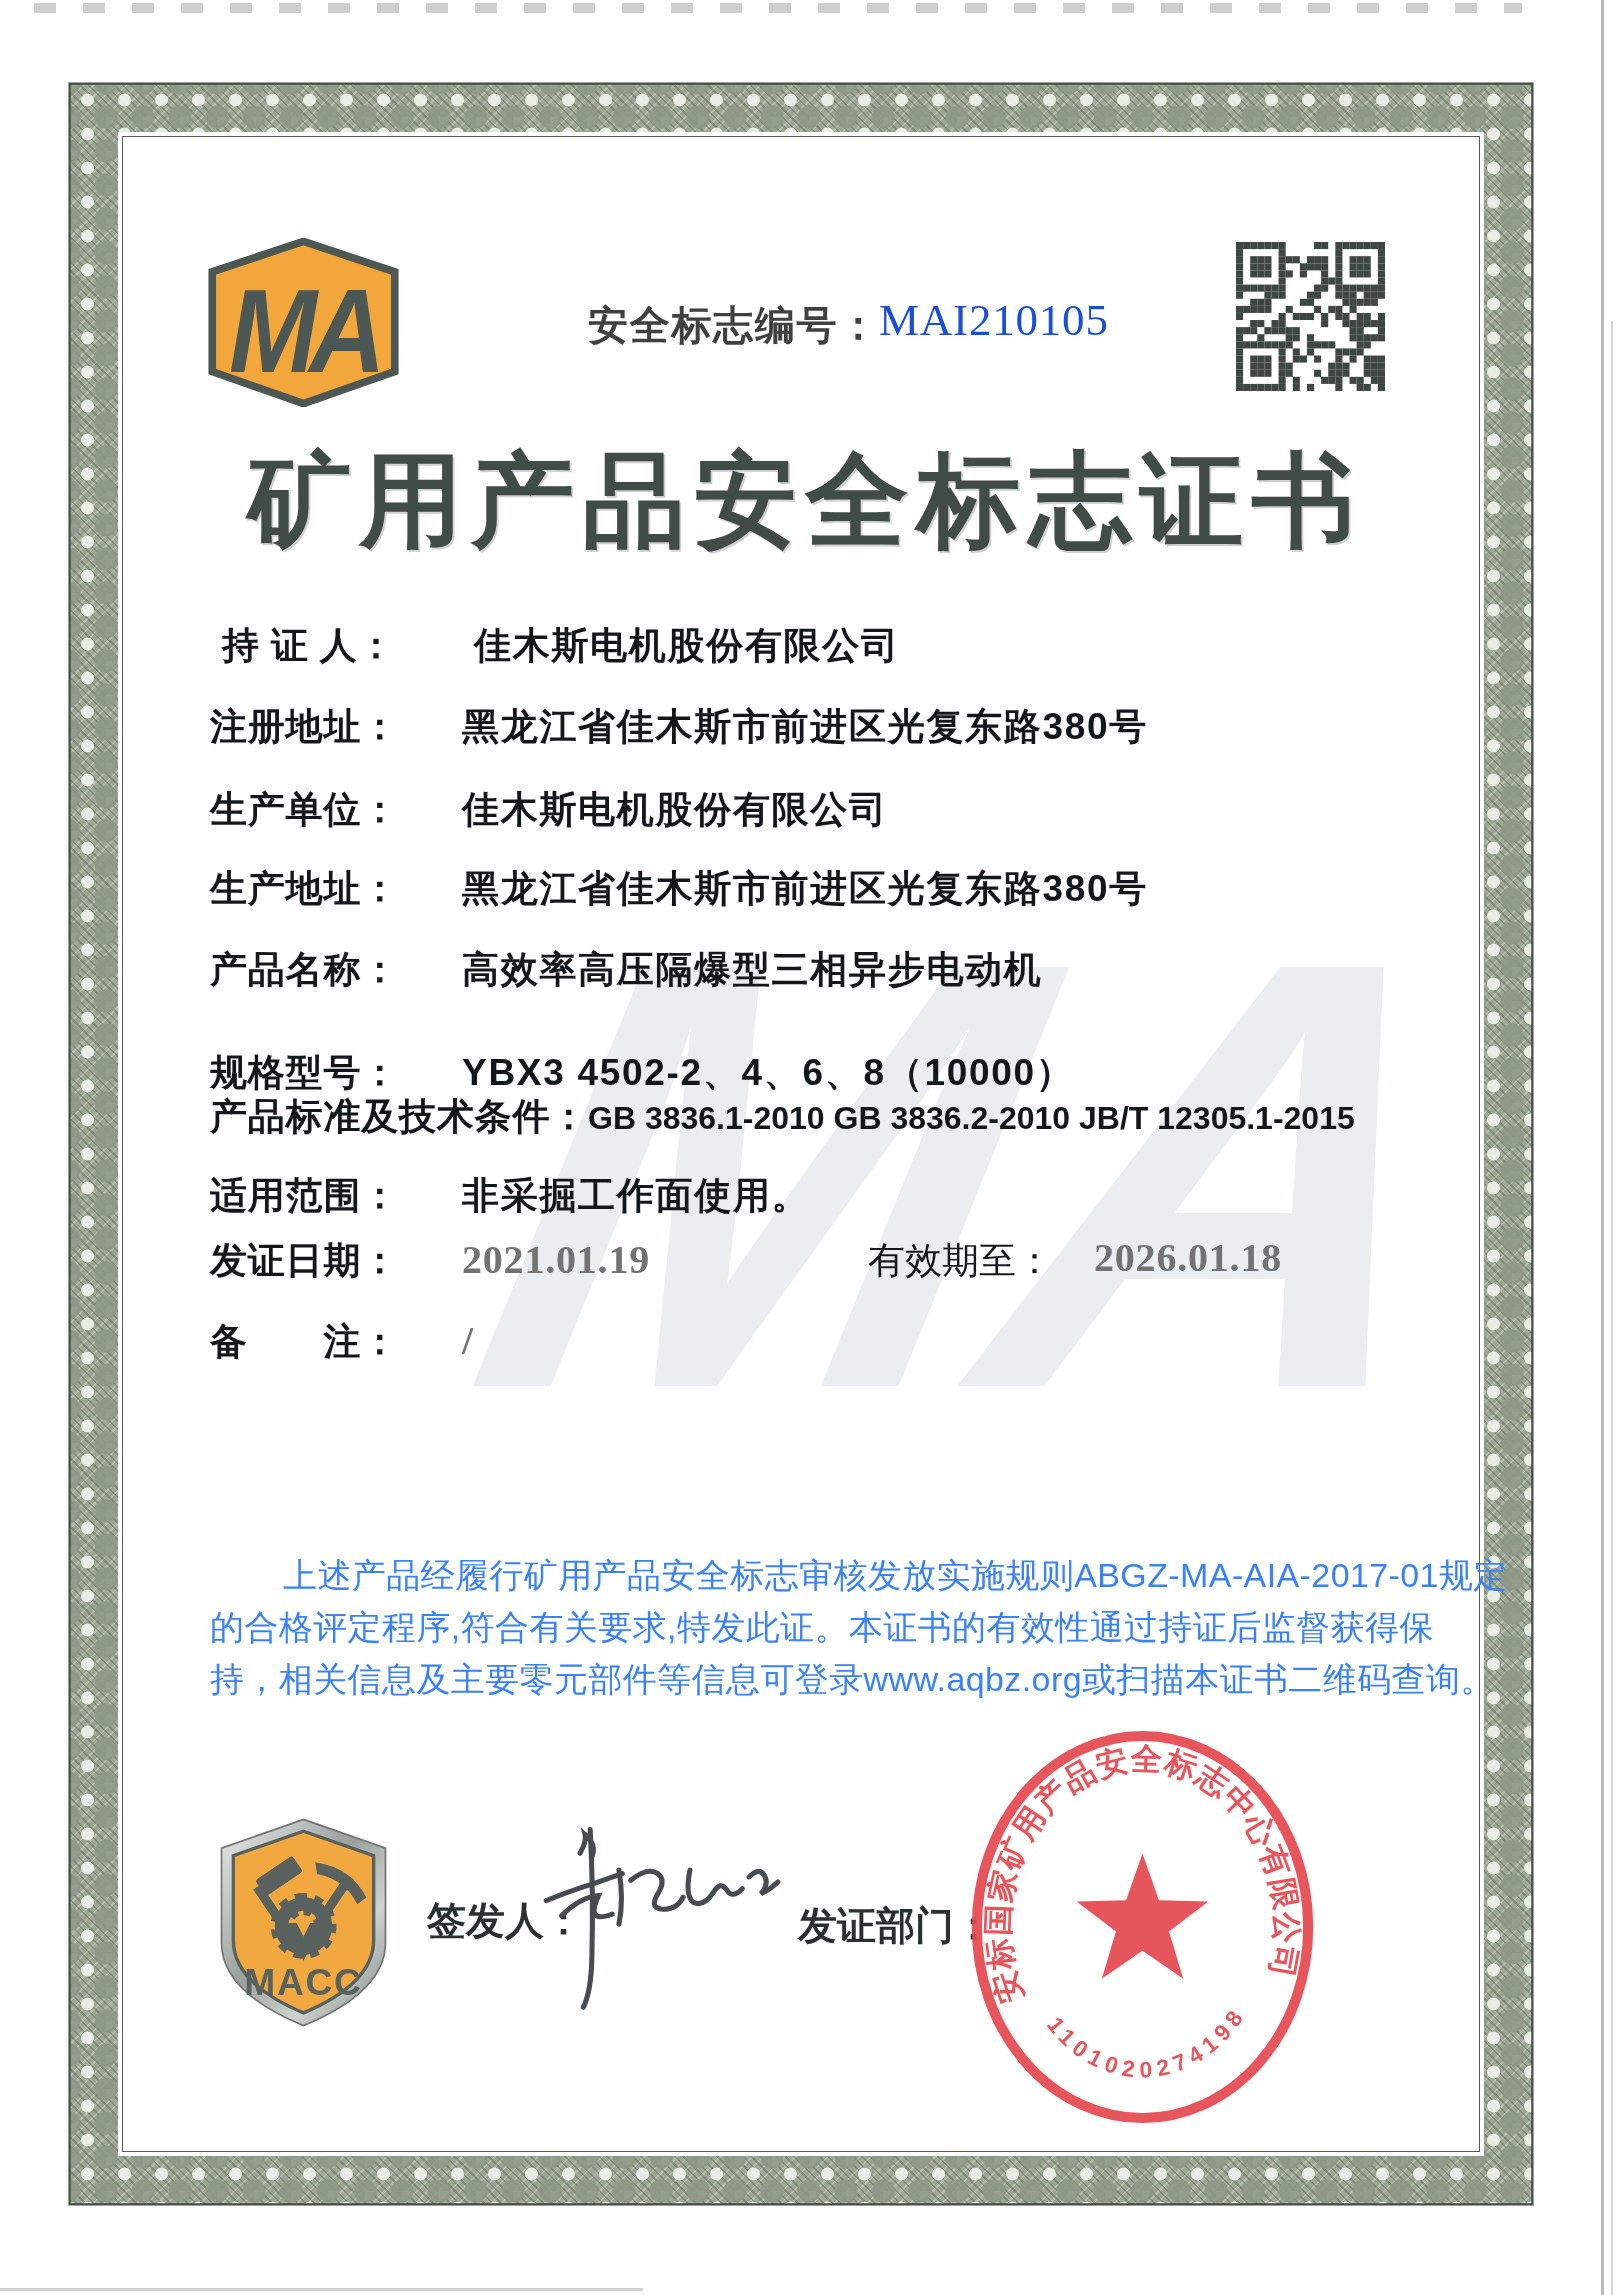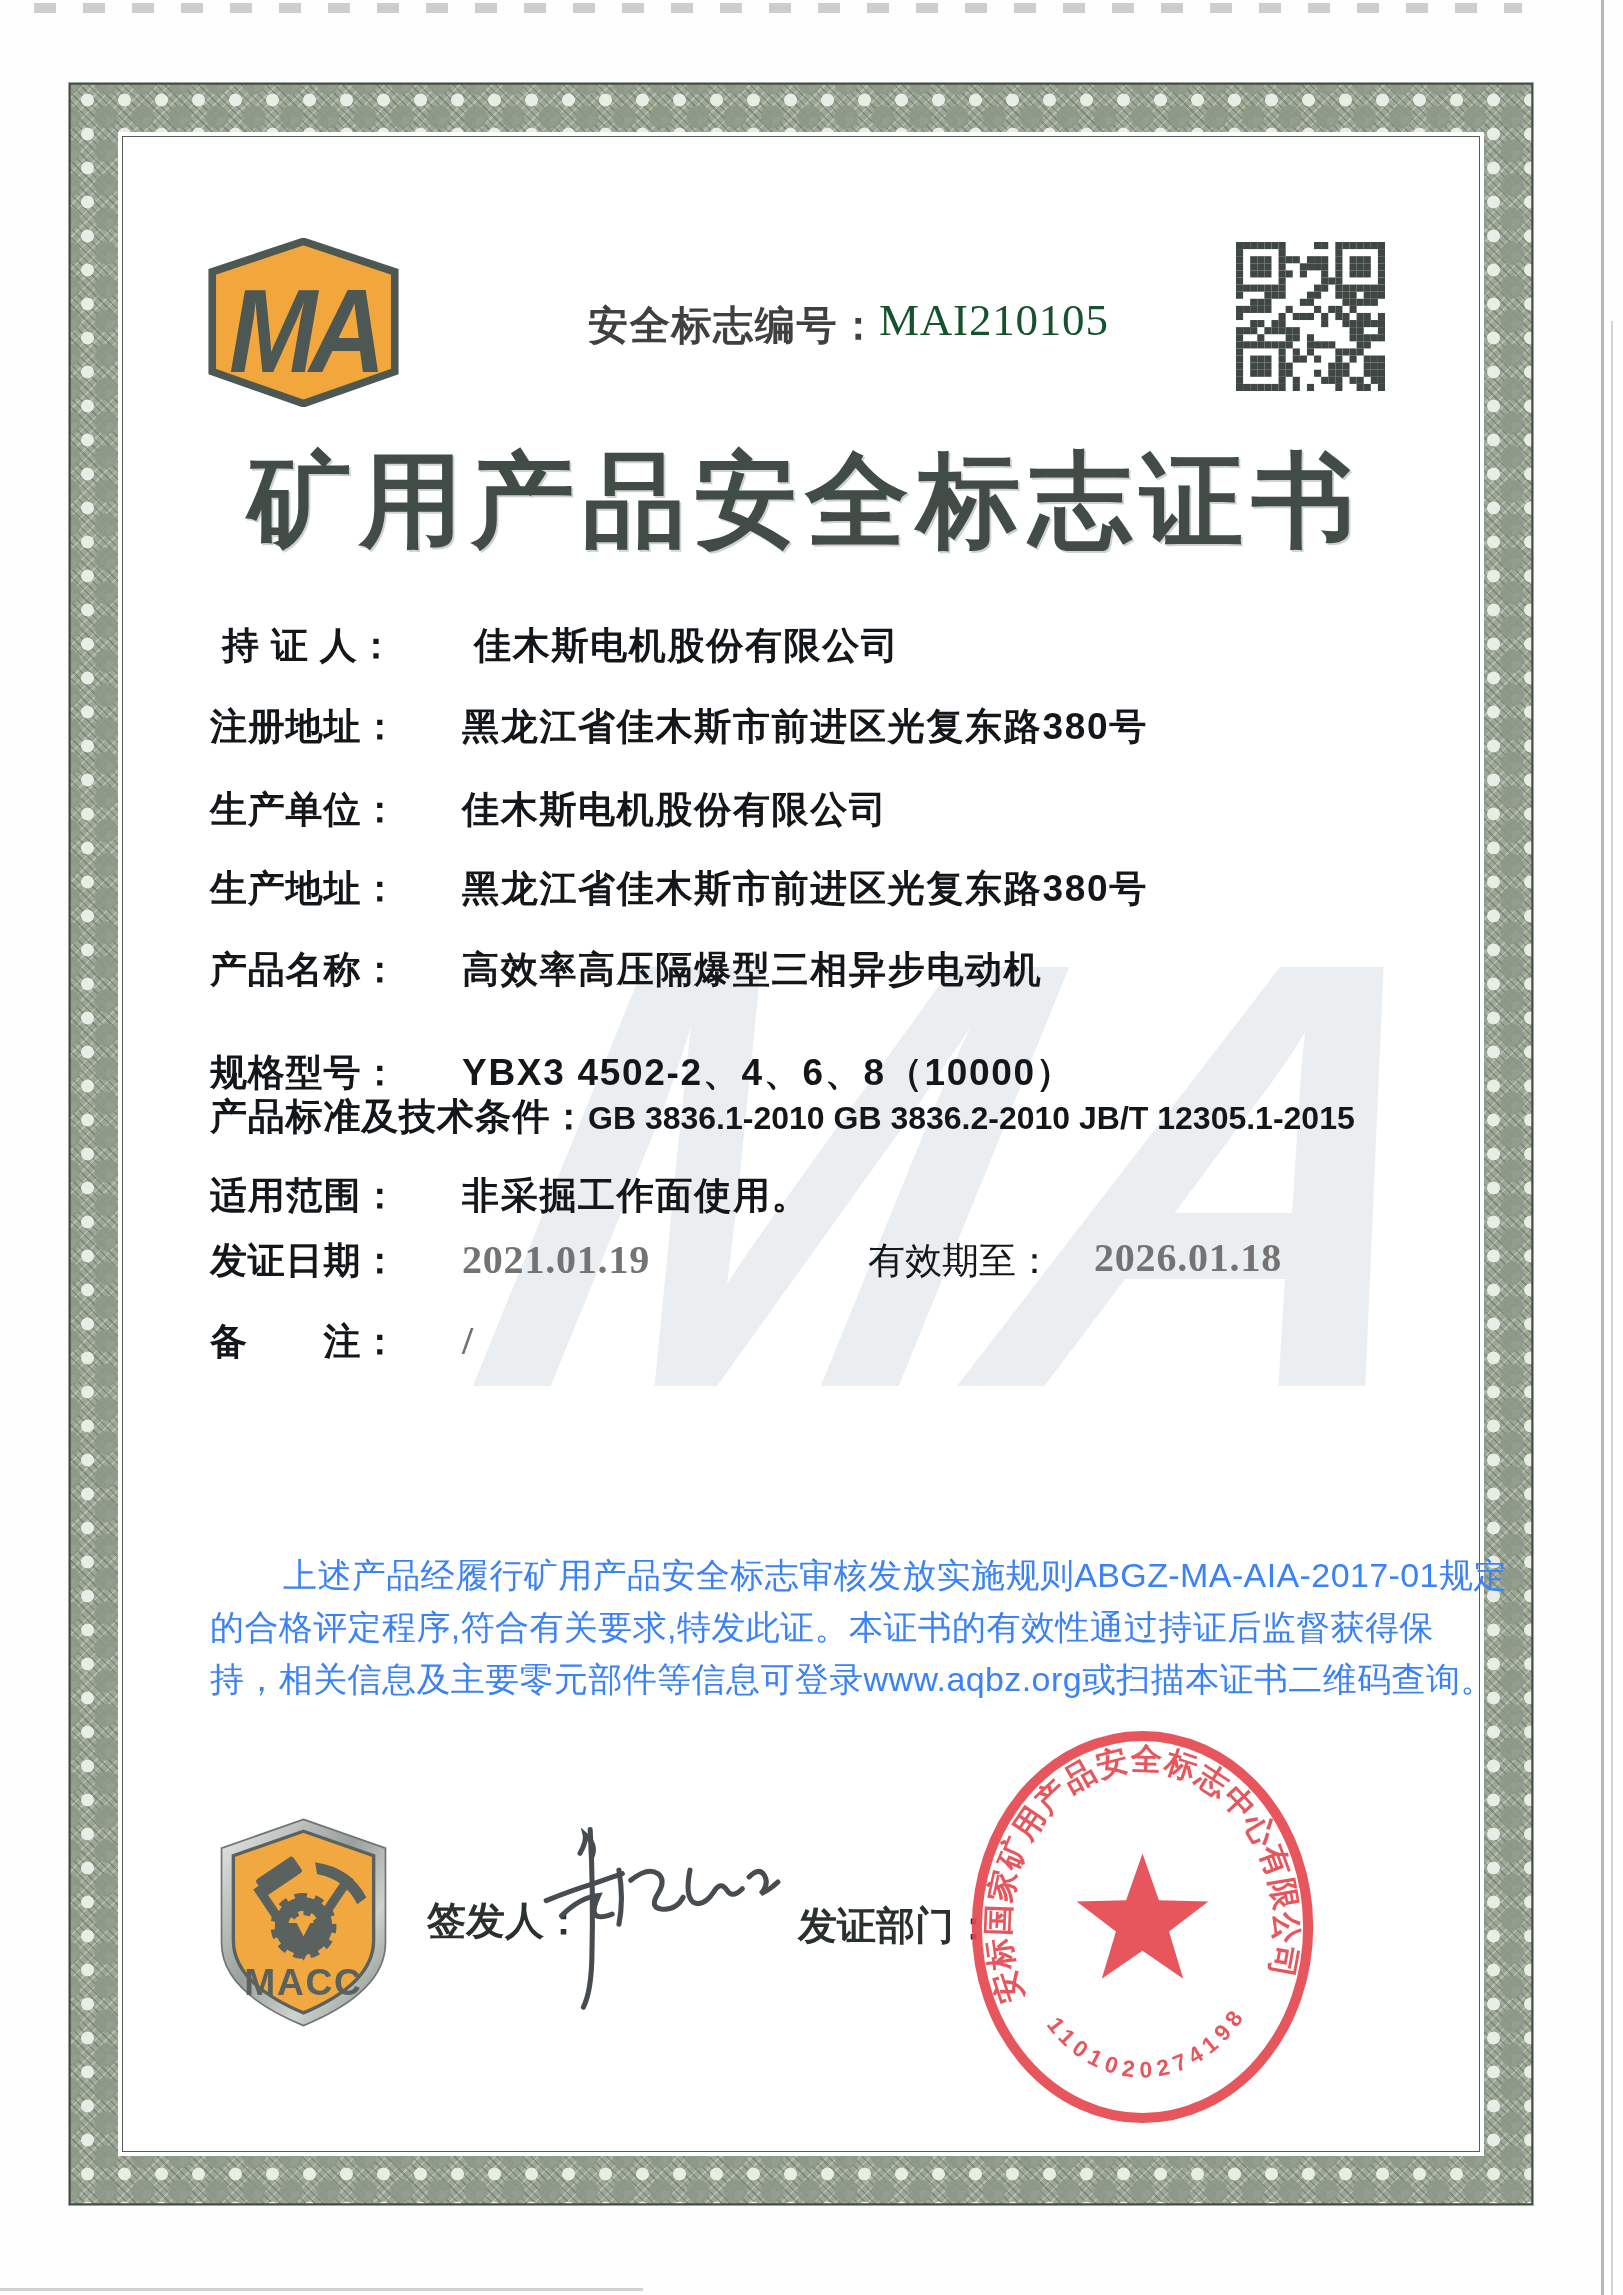--- a/index.html
+++ b/index.html
@@ -42,21 +42,21 @@
   
   .watermark{
     position:absolute;left:473px;top:795px;width:1015px;height:761px;
     font-size:609px;font-weight:900;font-style:italic;line-height:761px;
     color:rgba(206,215,219,.42);transform:skewX(-12deg);
     text-align:center;user-select:none;
   }
   
   .ma-logo{position:absolute;left:207px;top:238px;}
   .cert-no-label{position:absolute;left:588px;top:298px;font-size:40px;font-weight:700;letter-spacing:1.7px;color:#404040;}
-  .cert-no-value{position:absolute;left:879px;top:294px;font-size:45px;font-family:"Liberation Serif",serif;color:#14532d;letter-spacing:0.8px;}
+  .cert-no-value{position:absolute;left:879px;top:294px;font-size:45px;font-family:"Liberation Serif",serif;color:#1d4ed8;letter-spacing:0.8px;}
   .qr{position:absolute;left:1236px;top:242px;}
   
   .title{
     position:absolute;left:118px;top:433px;width:1375px;text-align:center;
     font-family:"Liberation Serif",serif;font-weight:700;font-size:103px;
     letter-spacing:8.5px;color:#414c47;
     text-shadow:1.7px 1.7px 0 rgba(65,76,71,.25);
   }
   
   .row{position:absolute;left:210px;width:1277px;font-size:37px;font-weight:700;white-space:nowrap;color:#14171a;}

